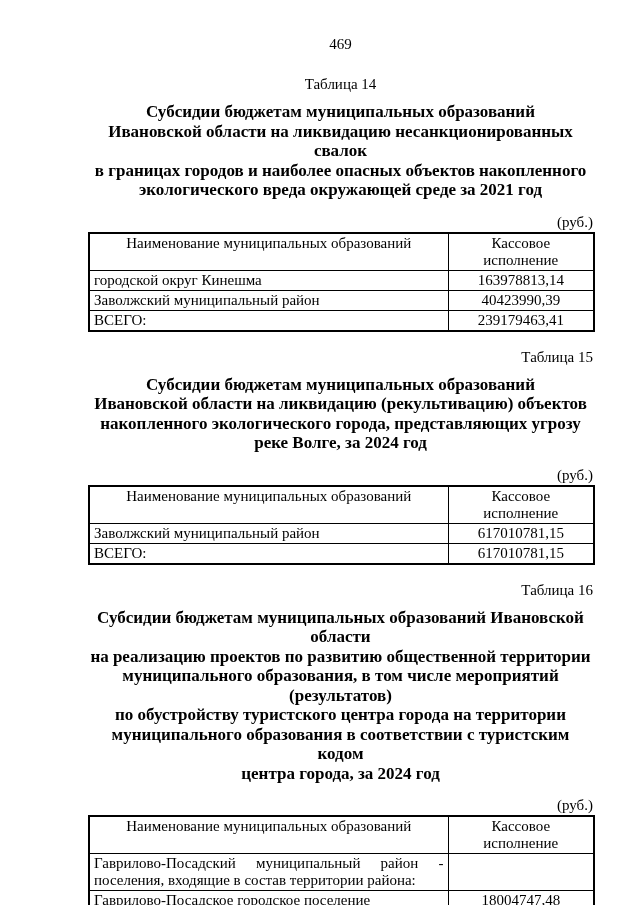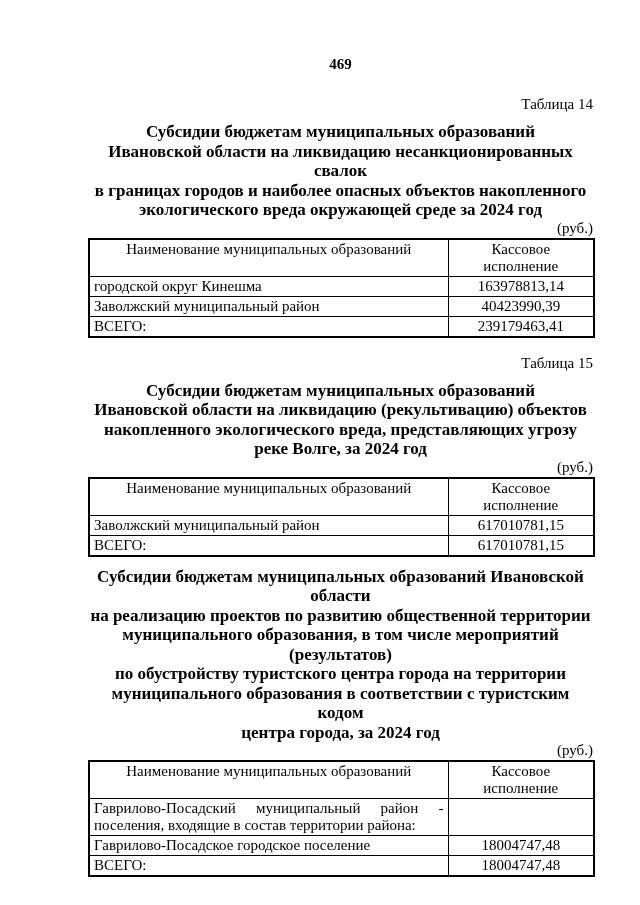--- a/index.html
+++ b/index.html
@@ -13,42 +13,42 @@
     color: #000000;
     font-family: "Liberation Serif", serif;
     font-size: 15px;
     overflow: hidden;
   }
   .content {
     margin-left: 88px;
     width: 505px;
   }
   .page-number {
-    padding-top: 56px;
+    padding-top: 36px;
     text-align: center;
     line-height: 16px;
-    font-weight: bold;
   }
   .tbl-label {
     text-align: right;
     line-height: 16px;
   }
-  .sec-1 .tbl-label { margin-top: 24px; }
+  .sec-1 .tbl-label { margin-top: 24px; text-align: center; }
   .sec-2 .tbl-label { margin-top: 17px; }
   .sec-3 .tbl-label { margin-top: 17px; }
   .title {
     font-weight: bold;
     font-size: 17px;
     text-align: center;
     margin: 10px 0 0 0;
     line-height: 19.5px;
   }
   .title .tl { display: block; }
   .rub {
     text-align: right;
+    margin-top: 14px;
     margin-bottom: 2px;
     line-height: 16px;
   }
   table.data {
     border-collapse: collapse;
     table-layout: fixed;
     width: 505px;
     border: 2px solid #000;
   }
   table.data th, table.data td {
@@ -74,21 +74,21 @@
 <div class="content">
 
   <div class="page-number">469</div>
 
   <section class="sec-1">
     <div class="tbl-label">Таблица 14</div>
     <h2 class="title">
       <span class="tl">Субсидии бюджетам муниципальных образований</span>
       <span class="tl">Ивановской области на ликвидацию несанкционированных свалок</span>
       <span class="tl">в границах городов и наиболее опасных объектов накопленного</span>
-      <span class="tl">экологического вреда окружающей среде за 2024 год</span>
+      <span class="tl">экологического вреда окружающей среде за 2021 год</span>
     </h2>
     <div class="rub">(руб.)</div>
     <table class="data">
       <colgroup>
           <col class="c1">
           <col class="c2">
         </colgroup>
       <thead>
         <tr>
           <th>Наименование муниципальных образований</th>
@@ -113,21 +113,21 @@
         </tr>
       </tbody>
     </table>
   </section>
 
   <section class="sec-2">
     <div class="tbl-label">Таблица 15</div>
     <h2 class="title">
       <span class="tl">Субсидии бюджетам муниципальных образований</span>
       <span class="tl">Ивановской области на ликвидацию (рекультивацию) объектов</span>
-      <span class="tl">накопленного экологического вреда, представляющих угрозу</span>
+      <span class="tl">накопленного экологического города, представляющих угрозу</span>
       <span class="tl">реке Волге, за 2024 год</span>
     </h2>
     <div class="rub">(руб.)</div>
     <table class="data">
       <colgroup>
           <col class="c1">
           <col class="c2">
         </colgroup>
       <thead>
         <tr>
@@ -145,20 +145,21 @@
         </tr>
         <tr class="bold">
           <td class="name">ВСЕГО:</td>
           <td class="val">617010781,15</td>
         </tr>
       </tbody>
     </table>
   </section>
 
   <section class="sec-3">
+    <div class="tbl-label">Таблица 16</div>
     <h2 class="title">
       <span class="tl">Субсидии бюджетам муниципальных образований Ивановской области</span>
       <span class="tl">на реализацию проектов по развитию общественной территории</span>
       <span class="tl">муниципального образования, в том числе мероприятий (результатов)</span>
       <span class="tl">по обустройству туристского центра города на территории</span>
       <span class="tl">муниципального образования в соответствии с туристским кодом</span>
       <span class="tl">центра города, за 2024 год</span>
     </h2>
     <div class="rub">(руб.)</div>
     <table class="data">

